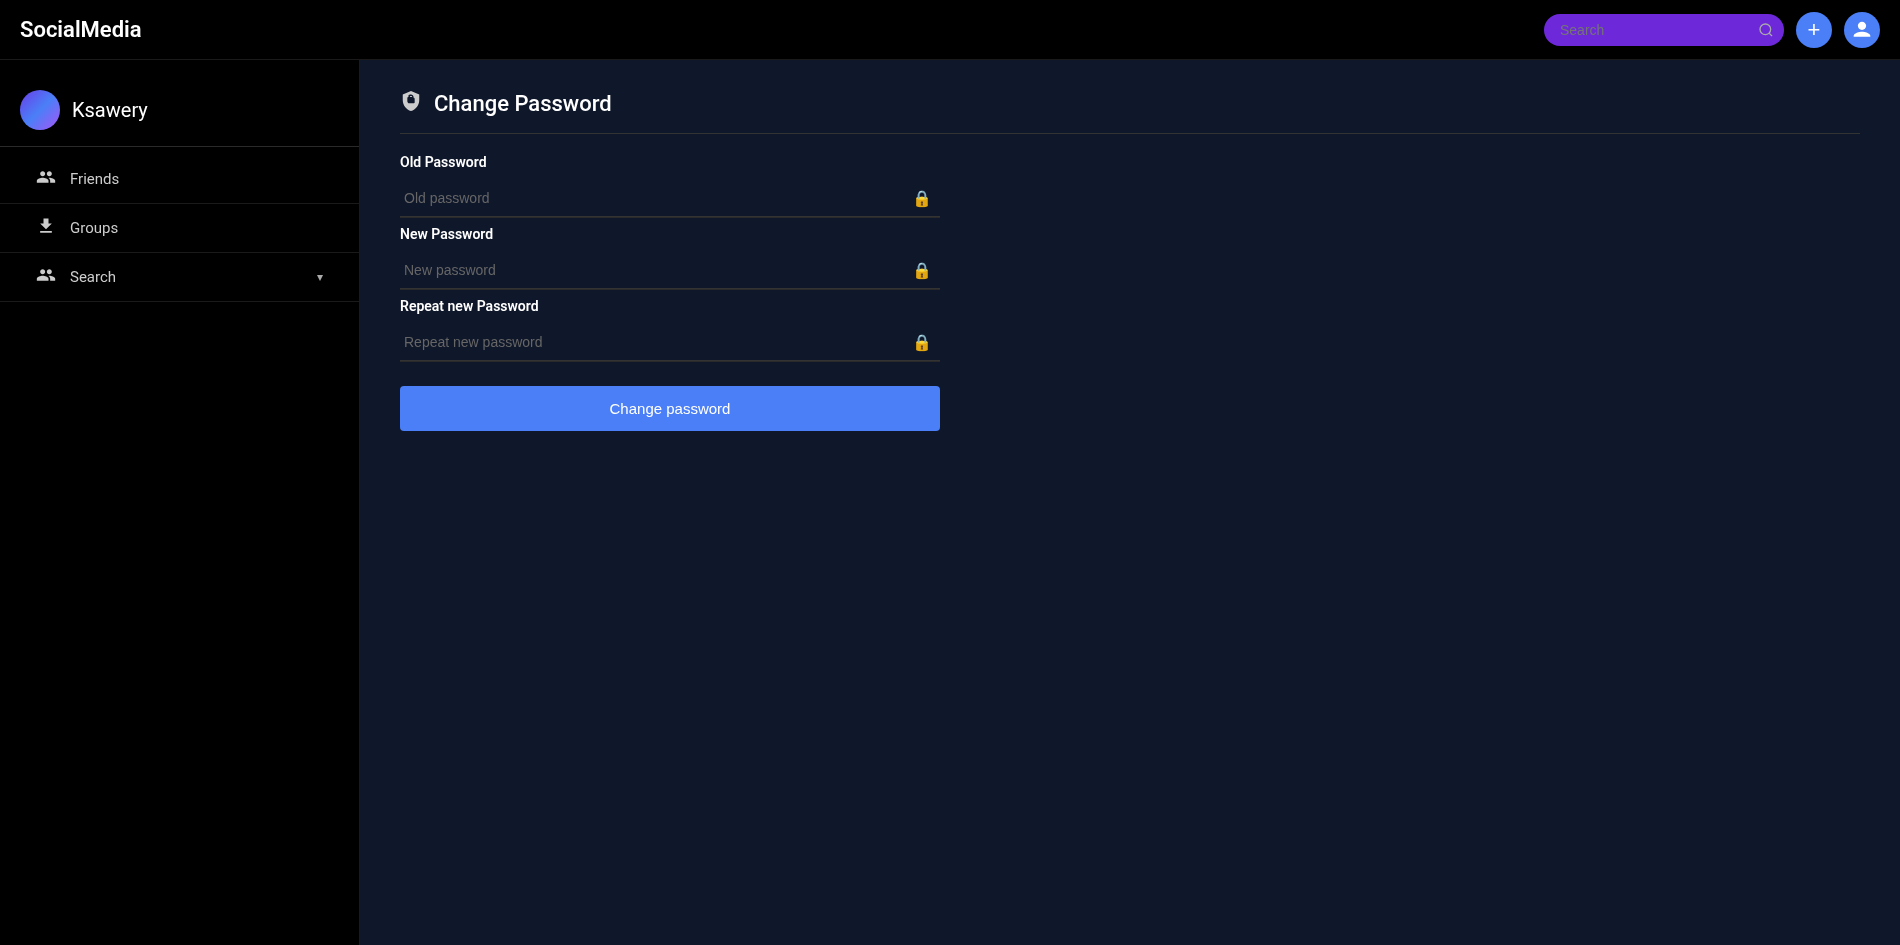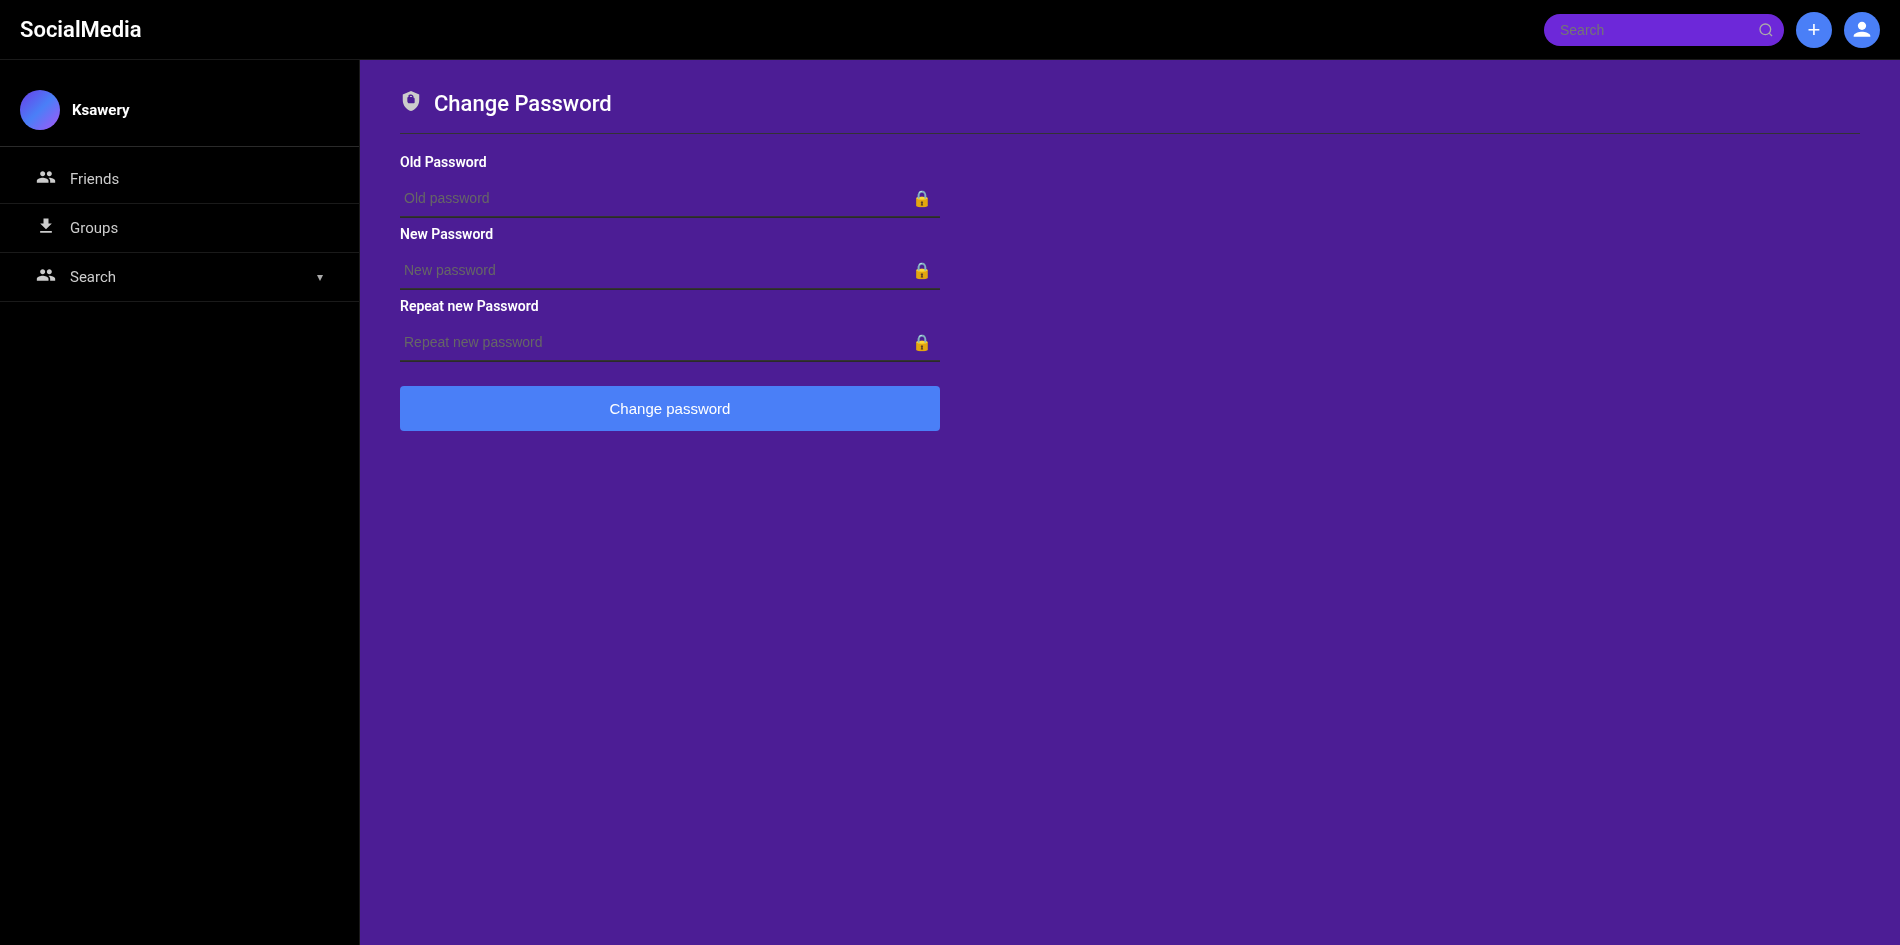--- a/index.html
+++ b/index.html
@@ -122,22 +122,22 @@
 
     .user-avatar-circle {
       width: 40px;
       height: 40px;
       border-radius: 50%;
       background: linear-gradient(135deg, #6a3de8, #4a7ff7, #a855f7);
       flex-shrink: 0;
     }
 
     .sidebar-username {
-      font-size: 15px;
-      font-weight: 700;
+      font-size: 20px;
+      font-weight: 400;
       color: #ffffff;
     }
 
     .sidebar-item {
       display: flex;
       align-items: center;
       gap: 14px;
       padding: 12px 36px;
       cursor: pointer;
       color: #cccccc;
@@ -157,21 +157,21 @@
 
     .sidebar-item-chevron {
       color: #aaaaaa;
       font-size: 12px;
     }
 
     
     .main-content {
       flex: 1;
       padding: 30px 40px;
-      background-color: #4c1d95;
+      background-color: #0f172a;
     }
 
     .page-header {
       display: flex;
       align-items: center;
       gap: 12px;
       padding-bottom: 16px;
       border-bottom: 1px solid #333333;
       margin-bottom: 20px;
     }

